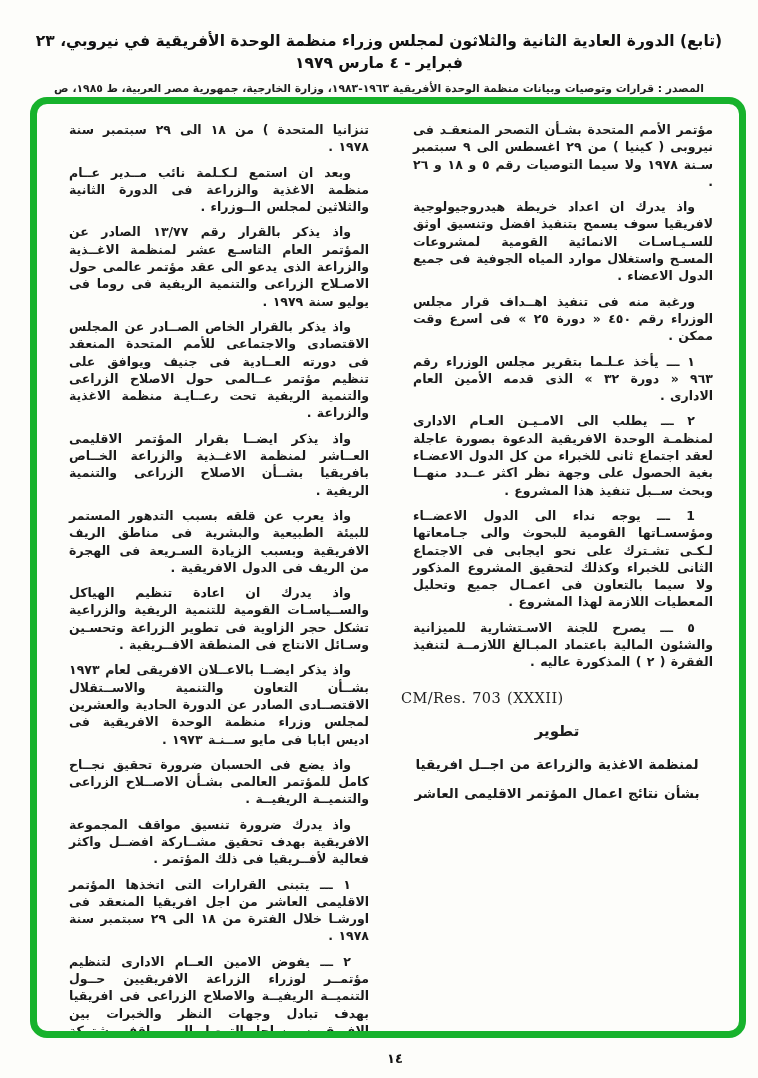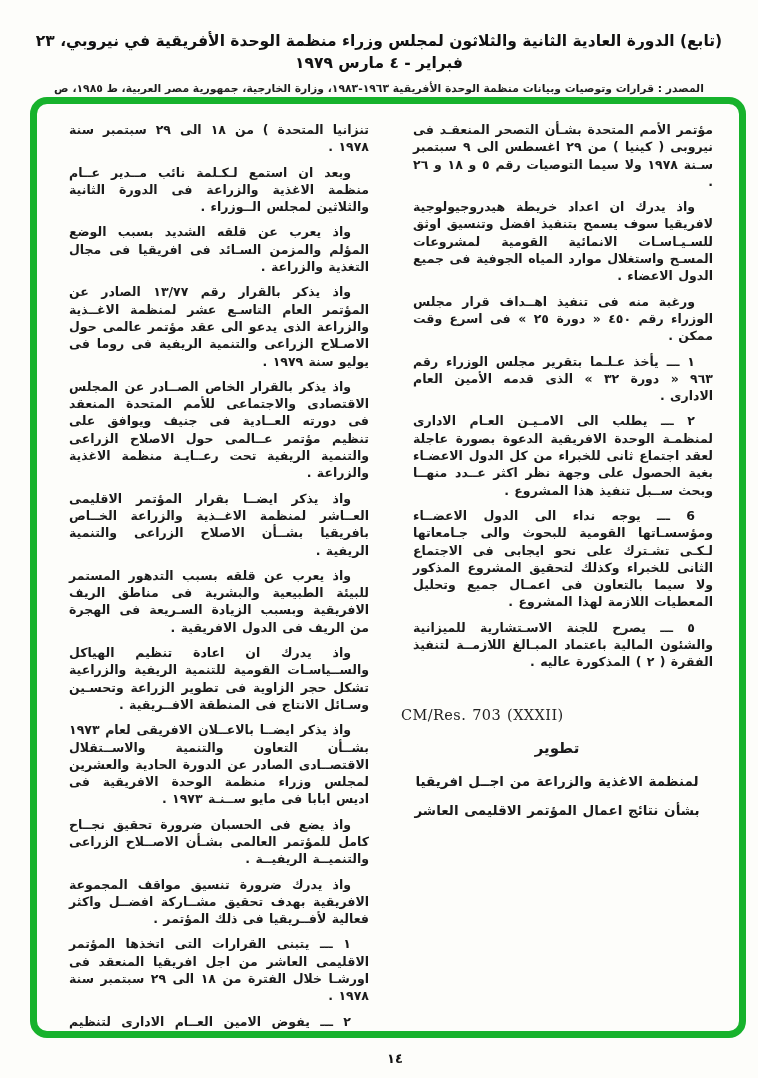--- a/index.html
+++ b/index.html
@@ -47,21 +47,21 @@
     text-align:justify;text-align-last:right;
     color:#1b1b1b;
     word-spacing:1px;
   }
   .para.body{text-indent:18px;}
   .para.flush{text-indent:0;}
   .para.latin{
     direction:ltr;text-align:left;text-align-last:left;text-indent:0;
     font-family:"DejaVu Serif",serif;font-weight:normal;
     font-size:14.5px;letter-spacing:0.4px;color:#222;
-    margin:36px 0 16px 0;
+    margin:19px 0 16px 0;
   }
   .para.title{
     text-align:center;text-align-last:center;text-indent:0;
     font-size:15px;margin:14px 0 16px 0;
   }
   .para.subtitle{
     text-align:center;text-align-last:center;text-indent:0;
     font-size:13.5px;margin:0 0 11px 0;
   }
   .page-number{
@@ -79,31 +79,30 @@
 </header>
 
 <div class="frame">
   <div class="columns">
     <div class="col">
         <p class="para flush">مؤتمر الأمم المتحدة بشـأن التصحر المنعقـد فى نيروبى ( كينيا ) من ٢٩ اغسطس الى ٩ سبتمبر سـنة ١٩٧٨ ولا سيما التوصيات رقم ٥ و ١٨ و ٢٦ .</p>
         <p class="para body">واذ يدرك ان اعداد خريطة هيدروجيولوجية لافريقيا سوف يسمح بتنفيذ افضل وتنسيق اوثق للسـيـاسـات الانمائية القومية لمشروعات المسـح واستغلال موارد المياه الجوفية فى جميع الدول الاعضاء .</p>
         <p class="para body">ورغبة منه فى تنفيذ اهــداف قرار مجلس الوزراء رقم ٤٥٠ « دورة ٢٥ » فى اسرع وقت ممكن .</p>
         <p class="para body">١ ـــ يأخذ عـلـما بتقرير مجلس الوزراء رقم ٩٦٣ « دورة ٣٢ » الذى قدمه الأمين العام الادارى .</p>
         <p class="para body">٢ ـــ يطلب الى الامـيـن العـام الادارى لمنظمـة الوحدة الافريقية الدعوة بصورة عاجلة لعقد اجتماع ثانى للخبراء من كل الدول الاعضـاء بغية الحصول على وجهة نظر اكثر عــدد منهــا وبحث ســبل تنفيذ هذا المشروع .</p>
-        <p class="para body">6 ـــ يوجه نداء الى الدول الاعضــاء ومؤسسـاتها القومية للبحوث والى جـامعاتها لـكـى تشـترك على نحو ايجابى فى الاجتماع الثانى للخبراء وكذلك لتحقيق المشروع المذكور ولا سيما بالتعاون فى اعمـال جميع وتحليل المعطيات اللازمة لهذا المشروع .</p>
+        <p class="para body">1 ـــ يوجه نداء الى الدول الاعضــاء ومؤسسـاتها القومية للبحوث والى جـامعاتها لـكـى تشـترك على نحو ايجابى فى الاجتماع الثانى للخبراء وكذلك لتحقيق المشروع المذكور ولا سيما بالتعاون فى اعمـال جميع وتحليل المعطيات اللازمة لهذا المشروع .</p>
         <p class="para body">٥ ـــ يصرح للجنة الاسـتشارية للميزانية والشئون المالية باعتماد المبـالغ اللازمــة لتنفيذ الفقرة ( ٢ ) المذكورة عاليه .</p>
         <p class="para latin">CM/Res. 703 (XXXII)</p>
         <p class="para title">تطوير</p>
         <p class="para subtitle">لمنظمة الاغذية والزراعة من اجــل افريقيا</p>
         <p class="para subtitle">بشأن نتائج اعمال المؤتمر الاقليمى العاشر</p>
       </div>
     <div class="col">
         <p class="para flush">تنزانيا المتحدة ) من ١٨ الى ٢٩ سبتمبر سنة ١٩٧٨ .</p>
         <p class="para body">وبعد ان استمع لـكـلمة نائب مــدير عــام منظمة الاغذية والزراعة فى الدورة الثانية والثلاثين لمجلس الــوزراء .</p>
-        <p class="para body">واذ يعرب عن قلقه الشديد بسبب الوضع المؤلم والمزمن السـائد فى افريقيا فى مجال التغذية والزراعة .</p>
         <p class="para body">واذ يذكر بالقرار رقم ١٣/٧٧ الصادر عن المؤتمر العام التاسـع عشر لمنظمة الاغــذية والزراعة الذى يدعو الى عقد مؤتمر عالمى حول الاصـلاح الزراعى والتنمية الريفية فى روما فى يوليو سنة ١٩٧٩ .</p>
         <p class="para body">واذ يذكر بالقرار الخاص الصــادر عن المجلس الاقتصادى والاجتماعى للأمم المتحدة المنعقد فى دورته العــادية فى جنيف ويوافق على تنظيم مؤتمر عــالمى حول الاصلاح الزراعى والتنمية الريفية تحت رعــايـة منظمة الاغذية والزراعة .</p>
         <p class="para body">واذ يذكر ايضــا بقرار المؤتمر الاقليمى العــاشر لمنظمة الاغــذية والزراعة الخــاص بافريقيا بشــأن الاصلاح الزراعى والتنمية الريفية .</p>
         <p class="para body">واذ يعرب عن قلقه بسبب التدهور المستمر للبيئة الطبيعية والبشرية فى مناطق الريف الافريقية وبسبب الزيادة السـريعة فى الهجرة من الريف فى الدول الافريقية .</p>
         <p class="para body">واذ يدرك ان اعادة تنظيم الهياكل والســياسـات القومية للتنمية الريفية والزراعية تشكل حجر الزاوية فى تطوير الزراعة وتحسـين وسـائل الانتاج فى المنطقة الافــريقية .</p>
         <p class="para body">واذ يذكر ايضــا بالاعــلان الافريقى لعام ١٩٧٣ بشــأن التعاون والتنمية والاســتقلال الاقتصــادى الصادر عن الدورة الحادية والعشرين لمجلس وزراء منظمة الوحدة الافريقية فى اديس ابابا فى مايو ســنـة ١٩٧٣ .</p>
         <p class="para body">واذ يضع فى الحسبان ضرورة تحقيق نجــاح كامل للمؤتمر العالمى بشـأن الاصــلاح الزراعى والتنميــة الريفيــة .</p>
         <p class="para body">واذ يدرك ضرورة تنسيق مواقف المجموعة الافريقية بهدف تحقيق مشــاركة افضــل واكثر فعالية لأفــريقيا فى ذلك المؤتمر .</p>
         <p class="para body">١ ـــ يتبنى القرارات التى اتخذها المؤتمر الاقليمى العاشر من اجل افريقيا المنعقد فى اورشـا خلال الفترة من ١٨ الى ٢٩ سبتمبر سنة ١٩٧٨ .</p>
         <p class="para body">٢ ـــ يفوض الامين العــام الادارى لتنظيم مؤتمــر لوزراء الزراعة الافريقيين حــول التنميــة الريفيــة والاصلاح الزراعى فى افريقيا بهدف تبادل وجهات النظر والخبرات بين الافريقيين من اجل التوصل الى مواقف مشتركة وتمكن المجموعة الافريقيــة من المشــاركة</p>

